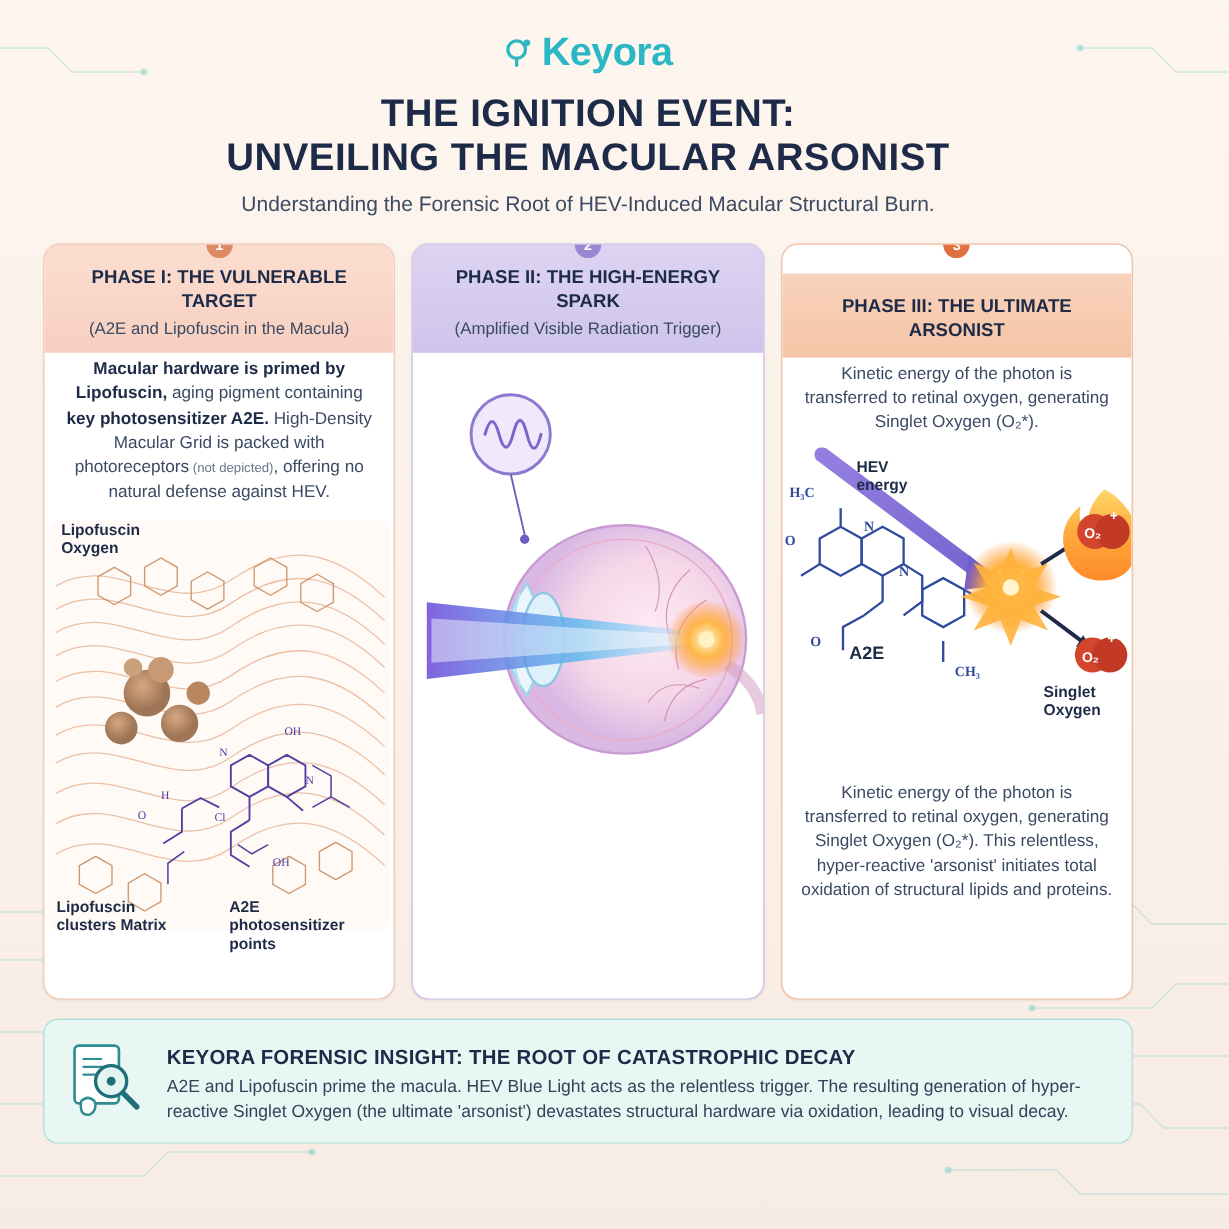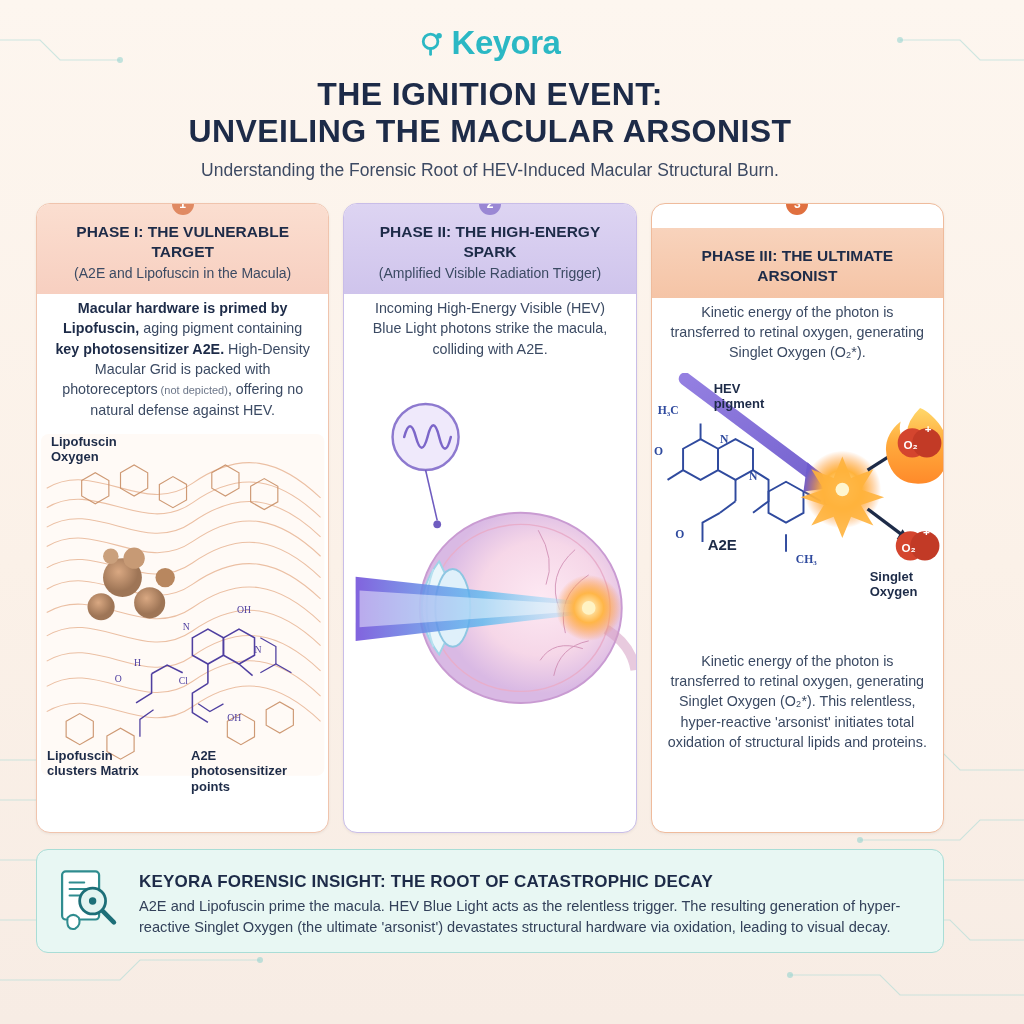--- a/index.html
+++ b/index.html
@@ -263,21 +263,20 @@
         <div class="lbl" style="left:154px; top:318px; width:110px;">A2E photosensitizer points</div>
       </div>
     </div>
 
     <div class="col c2">
       <div class="badge" style="background:#9a87d4">2</div>
       <div class="col-head">
         <h3>Phase II: The High-Energy Spark</h3>
         <div class="sub">(Amplified Visible Radiation Trigger)</div>
       </div>
-      <div class="col-body">Incoming High-Energy Visible (HEV) Blue Light photons strike the macula, colliding with A2E.</div>
 
       <div class="fig" style="height:430px">
         <svg viewBox="0 0 300 430">
           <defs>
             <radialGradient id="eyeFill" cx="60%" cy="45%">
               <stop offset="0%" stop-color="#fde9f3"></stop>
               <stop offset="60%" stop-color="#f6d7e8"></stop>
               <stop offset="100%" stop-color="#d9b9e4"></stop>
             </radialGradient>
             <linearGradient id="beam" x1="0" y1="0" x2="1" y2="0">
@@ -393,21 +392,21 @@
             <text x="281" y="62" fill="#fff" font-size="12" font-weight="bold" font-family="Liberation Sans, sans-serif">+</text>
           </g>
           <g>
             <circle cx="266" cy="178" r="15" fill="#d4452e"></circle>
             <circle cx="281" cy="178" r="15" fill="#c23a26"></circle>
             <text x="257" y="184" fill="#fff" font-size="12" font-weight="bold" font-family="Liberation Sans, sans-serif">O₂</text>
             <text x="279" y="168" fill="#fff" font-size="12" font-weight="bold" font-family="Liberation Sans, sans-serif">+</text>
           </g>
         </svg>
 
-        <div class="lbl" style="left:62px; top:8px; width:70px;">HEV pigment</div>
+        <div class="lbl" style="left:62px; top:8px; width:70px;">HEV energy</div>
         <div class="lbl" style="left:56px; top:163px; font-size:15px;">A2E</div>
         <div class="lbl" style="left:218px; top:196px; width:80px;">Singlet Oxygen</div>
       </div>
 
       <div class="col-body" style="padding-top:10px">Kinetic energy of the photon is transferred to retinal oxygen, generating Singlet Oxygen (O₂*). This relentless, hyper-reactive 'arsonist' initiates total oxidation of structural lipids and proteins.</div>
     </div>
 
   </div>
 
   <div class="footer">

